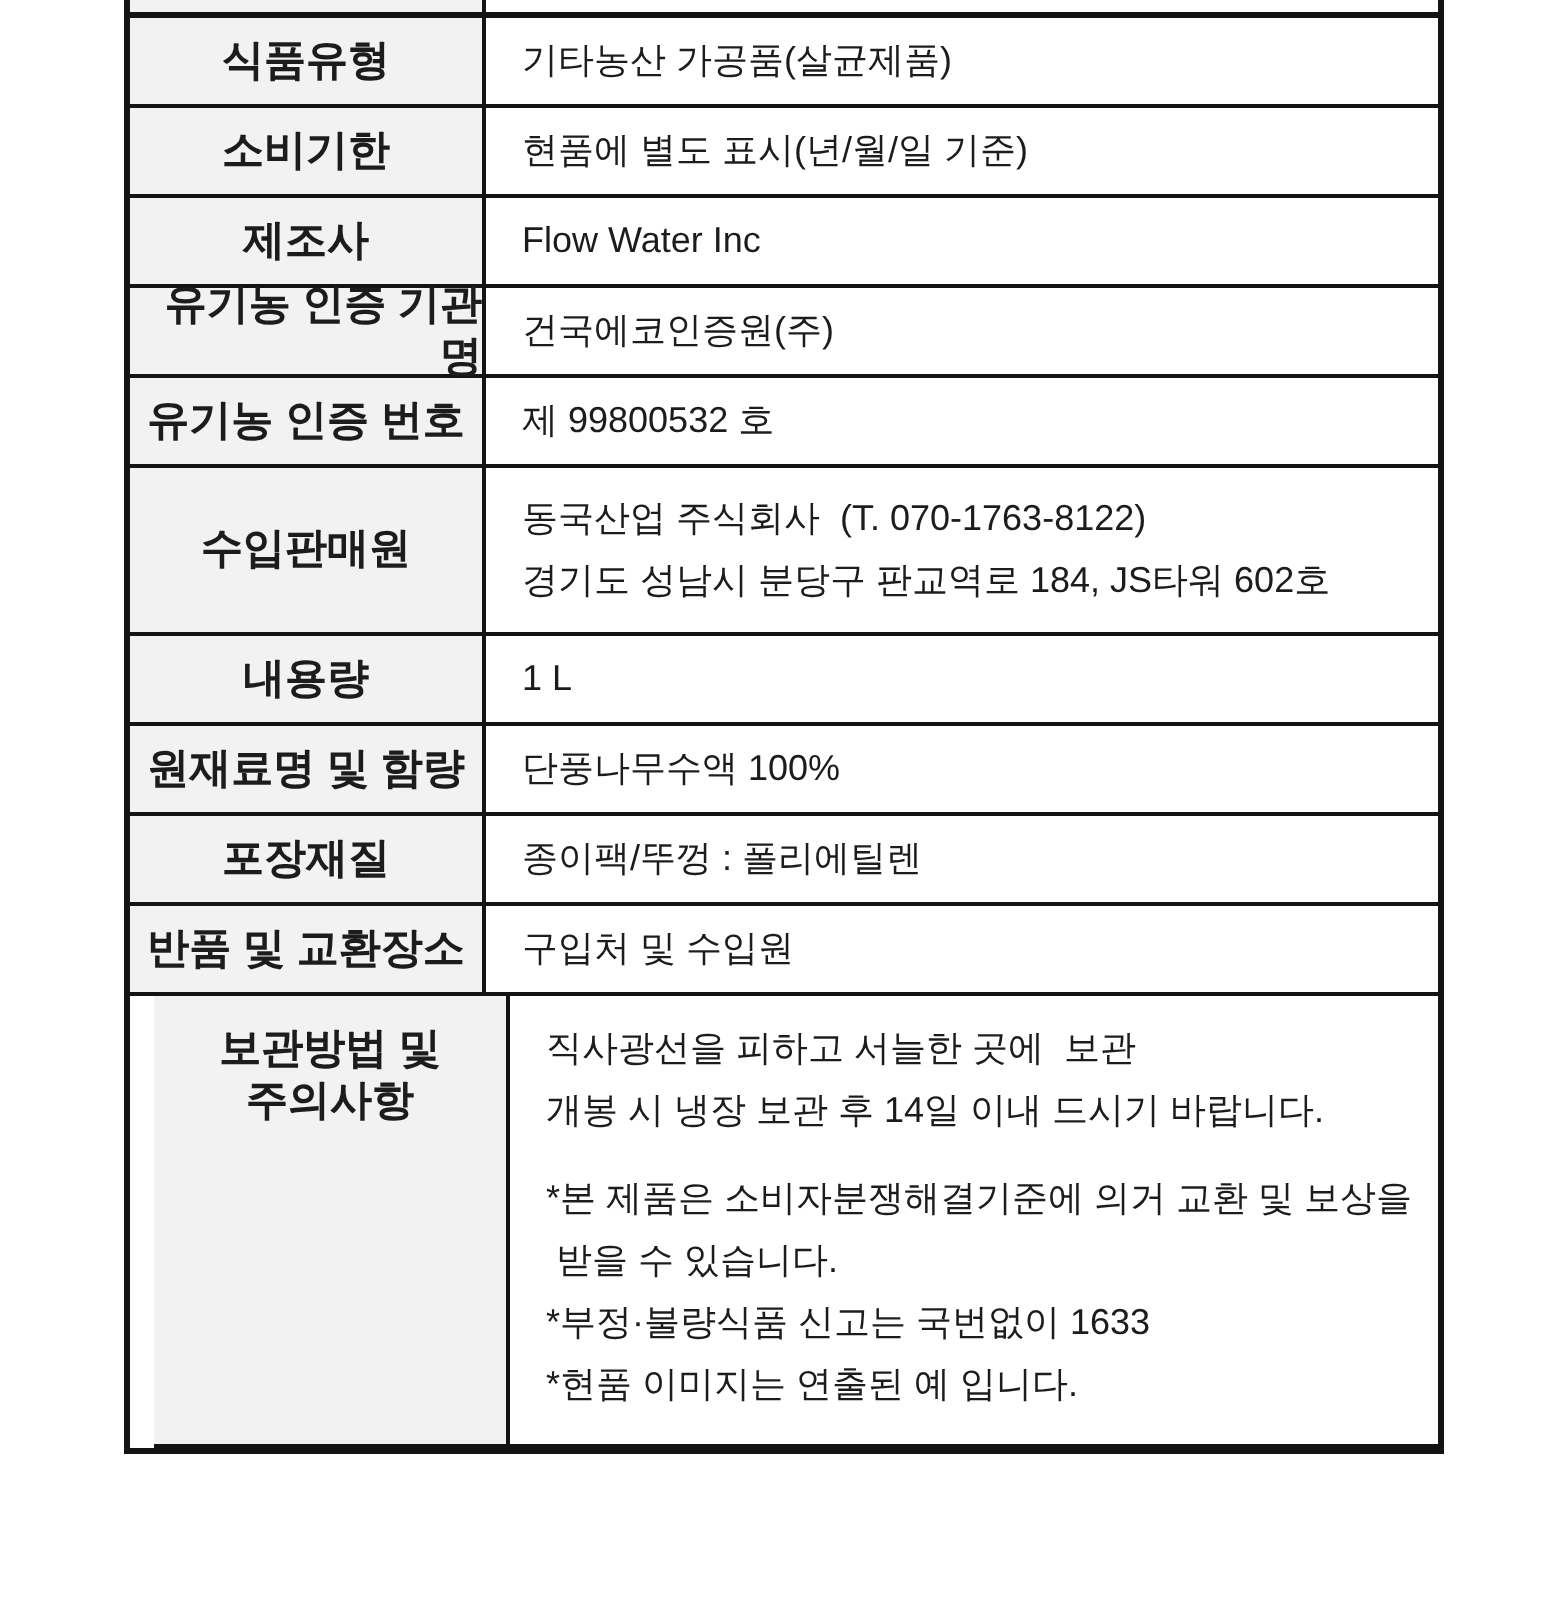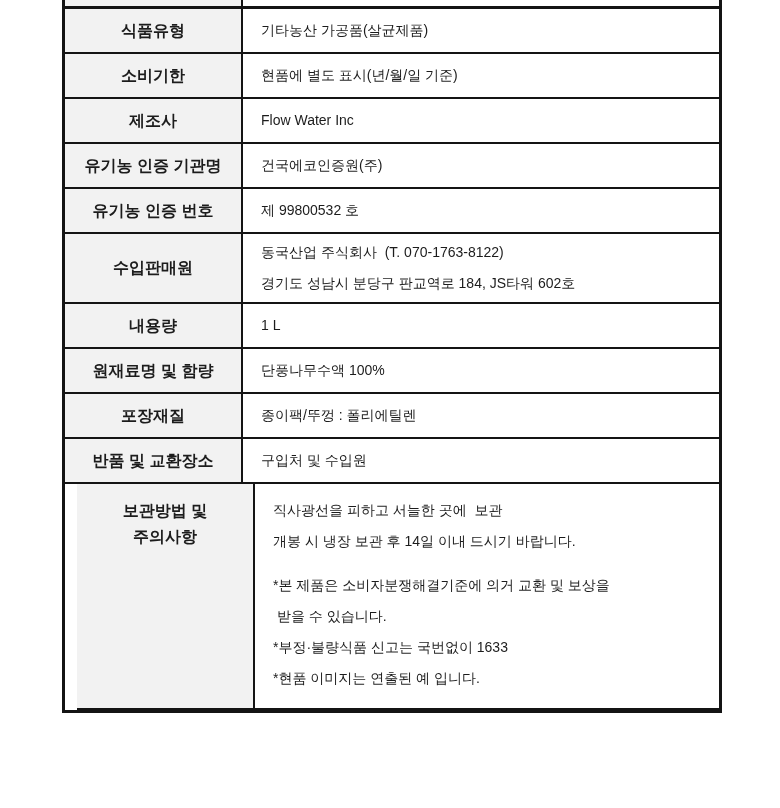--- a/index.html
+++ b/index.html
@@ -21,49 +21,49 @@
     border-bottom: 3px solid #141414;
     background: #ffffff;
   }
   .row {
     display: flex;
     align-items: stretch;
     border-bottom: 2px solid #141414;
   }
   .row.partial { height: 9px; border-bottom-width: 3px; }
   .row.std  { height: 45px; }   
-  .row.tall { height: 70px; }   
+  .row.tall { height: 84px; }   
   .row.big  { height: 226px; margin-left: 12px; }  
 
   .label-cell {
     flex: 0 0 178px;
     background: #f2f2f2;
     border-right: 2px solid #141414;
     display: flex;
     flex-direction: column;
     align-items: center;
     justify-content: center;
     text-align: right;
     font-weight: 700;
-    font-size: 16px;
+    font-size: 21px;
     line-height: 26px;
     color: #1c1c1c;
   }
   .row.big .label-cell { justify-content: flex-start; padding-top: 14px; }
 
   .value-cell {
     flex: 1 1 auto;
     background: #ffffff;
     display: flex;
     flex-direction: column;
     justify-content: center;
     padding-left: 18px;
     padding-right: 10px;
     font-weight: 400;
-    font-size: 14px;
+    font-size: 18px;
     line-height: 31px;
     color: #1c1c1c;
   }
   .value-cell .line { white-space: pre-wrap; }
   .row.big .value-cell { justify-content: flex-start; padding-top: 11px; }
   .row.big .para2 { margin-top: 13px; }
 </style>
 </head>
 <body>
 

